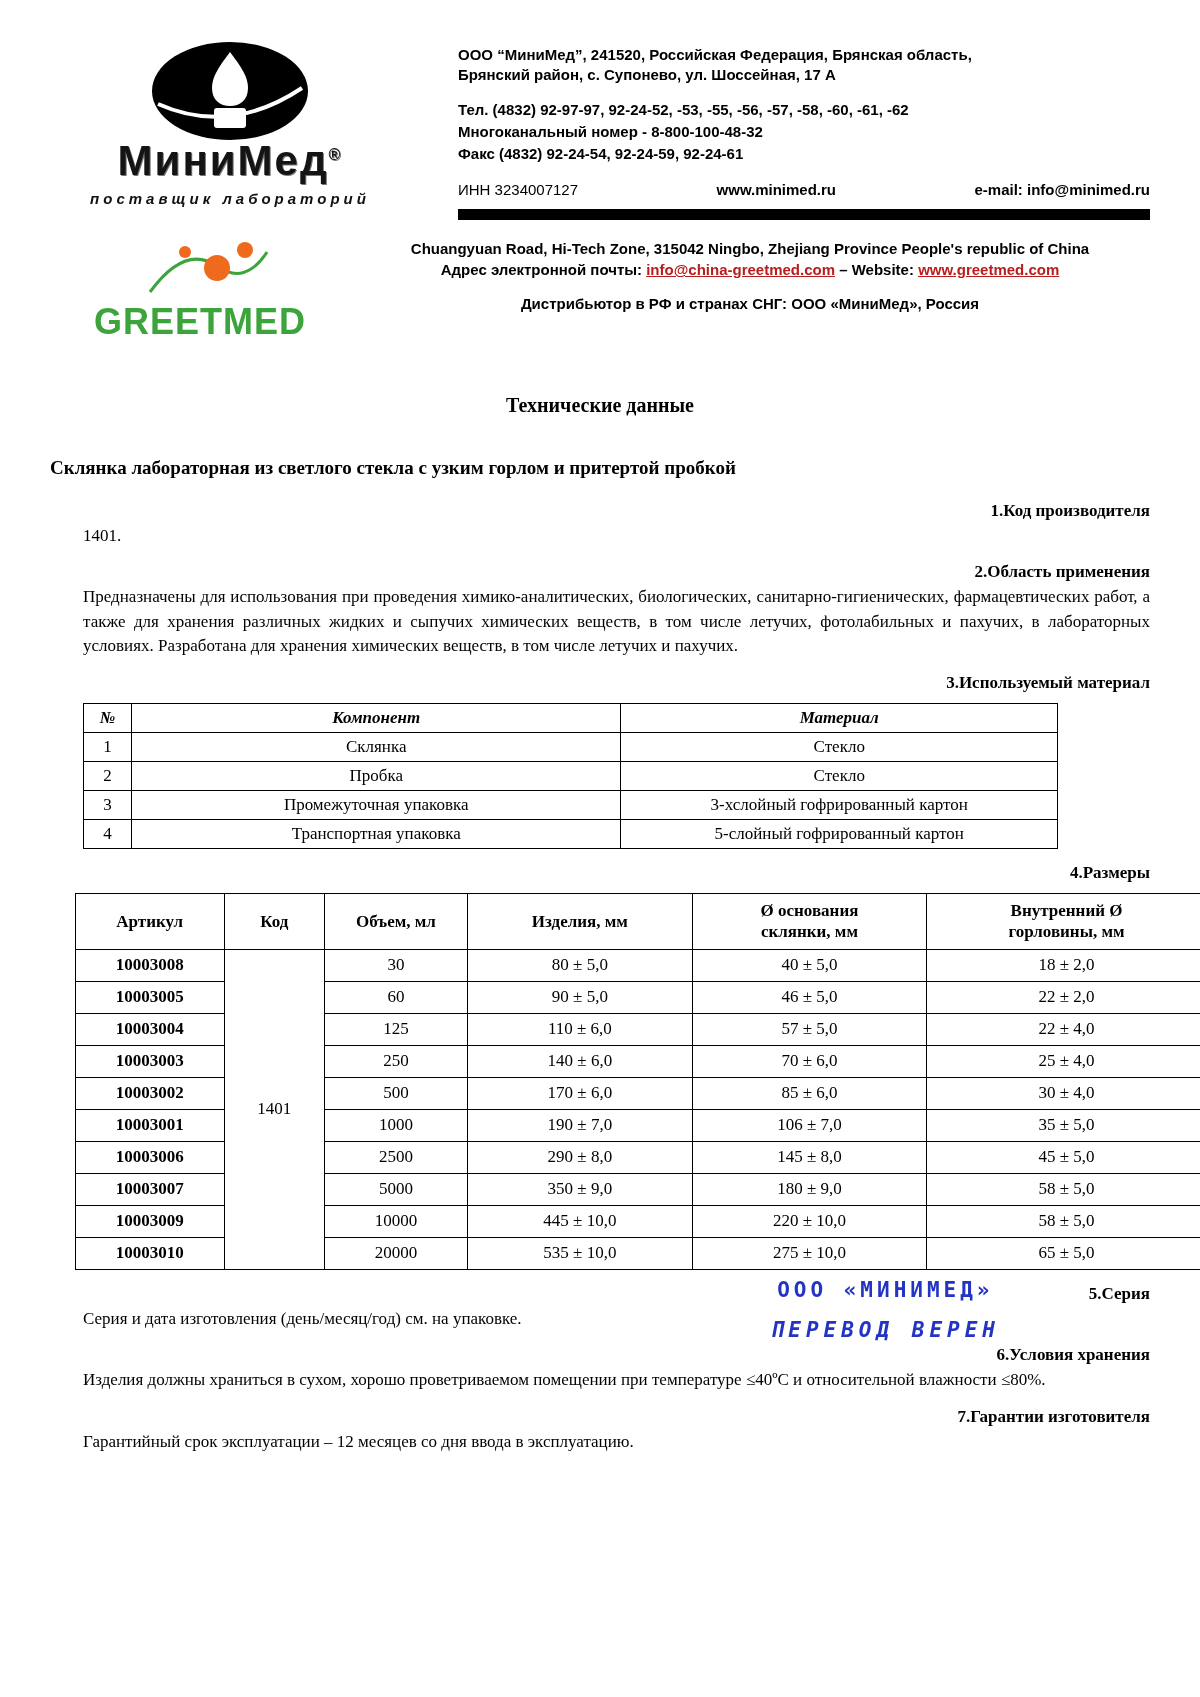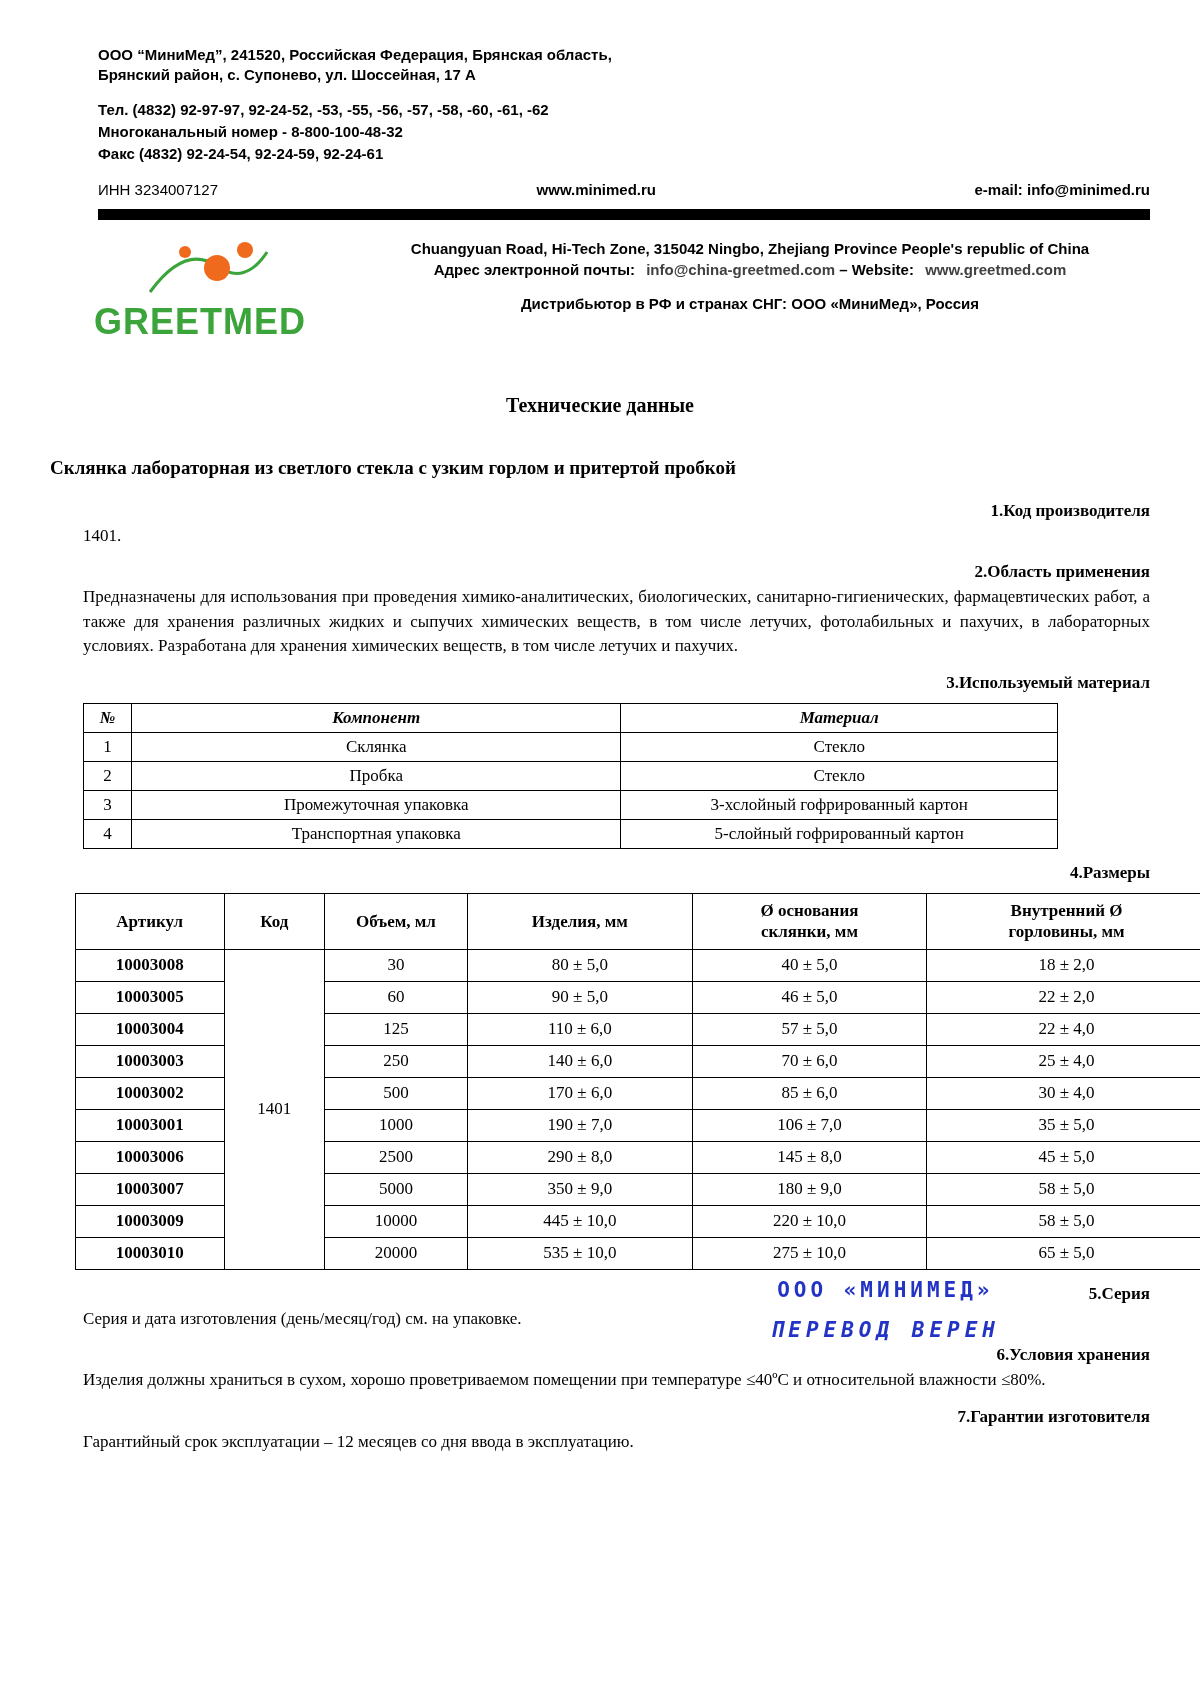--- a/index.html
+++ b/index.html
@@ -18,21 +18,21 @@
   .contact-phones div { margin-bottom:2px; }
   .inn-row { display:flex; justify-content:space-between; margin-top:16px; align-items:baseline; }
   .inn-number { font-weight:normal; }
   .black-bar { height:11px; background:#000; margin-top:8px; }
 
   
   .manufacturer-row { display:flex; margin-top:14px; align-items:flex-start; }
   .greetmed-block { flex:0 0 300px; text-align:center; padding-top:6px; }
   .greetmed-text { font-family:"Liberation Sans", sans-serif; font-weight:bold; font-size:36px; letter-spacing:1px; color:#3ba43a; line-height:1; margin-top:2px; }
   .manufacturer-text { flex:1; text-align:center; font-family:"Liberation Sans", sans-serif; font-weight:bold; font-size:15px; line-height:1.45; padding-top:4px; }
-  .manufacturer-text a, .doc-link { color:#404040; cursor:pointer;margin-left:7px; }
+  .manufacturer-text a, .doc-link { color:#b91c1c; text-decoration:underline; cursor:pointer; }
   .distributor-line { margin-top:12px; }
 
   
   .doc-title { text-align:center; font-weight:bold; font-size:20px; margin-top:54px; }
   .doc-subtitle { text-align:left; font-weight:bold; font-size:19px; margin-top:40px; }
 
   
   .sections { margin-top:22px; font-size:17px; position:relative; }
   .section { margin-bottom:14px; position:relative; }
   .sec-head { font-weight:bold;text-align:right; }
@@ -53,20 +53,32 @@
   
   .stamp { position:absolute; right:150px; top:-4px; text-align:center; color:#2333c4; font-family:"DejaVu Sans Mono", monospace; font-weight:bold; font-size:21px; letter-spacing:4px; line-height:1; z-index:5; }
   .stamp-line2 { margin-top:19px; letter-spacing:5px;font-style:italic; }
 </style>
 </head>
 <body>
 
 <div class="page">
 
   <div class="top-header">
+    <div class="logo-block">
+      <span>
+        <svg width="160" height="102" viewBox="0 0 160 102" aria-hidden="true">
+          <ellipse cx="80" cy="51" rx="78" ry="49" fill="#000"></ellipse>
+          <path d="M80 12 C92 28 98 37 98 48 C98 60 90 66 80 66 C70 66 62 60 62 48 C62 37 68 28 80 12 Z" fill="#fff"></path>
+          <rect x="64" y="68" width="32" height="20" rx="3" fill="#fff"></rect>
+          <path d="M8 64 Q80 96 152 48" stroke="#fff" stroke-width="4" fill="none"></path>
+        </svg>
+      </span>
+      <div class="brand-text"><span>МиниМед</span><span class="brand-reg">®</span></div>
+      <div class="brand-tagline">поставщик лабораторий</div>
+    </div>
     <div class="contact-block">
       <div class="contact-addr">
         <div>ООО “МиниМед”, 241520, Российская Федерация, Брянская область,</div>
         <div>Брянский район, с. Супонево, ул. Шоссейная, 17 А</div>
       </div>
       <div class="contact-phones">
         <div>Тел. (4832) 92-97-97, 92-24-52, -53, -55, -56, -57, -58, -60, -61, -62</div>
         <div>Многоканальный номер - 8-800-100-48-32</div>
         <div>Факс (4832) 92-24-54, 92-24-59, 92-24-61</div>
       </div>

